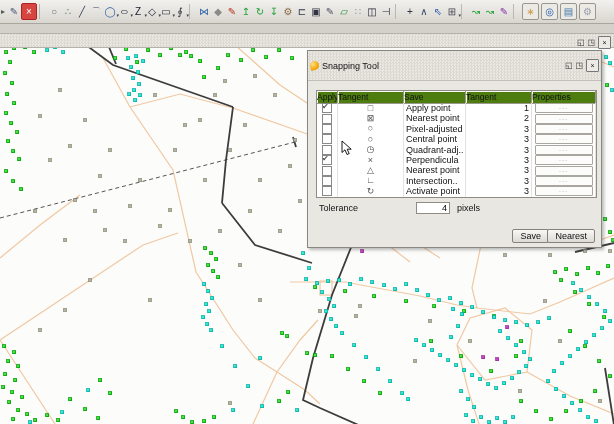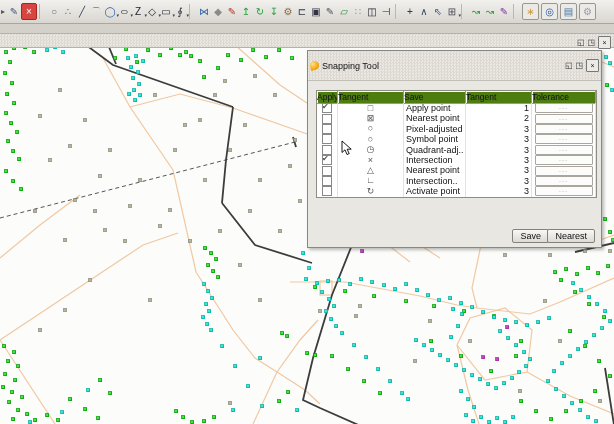--- a/index.html
+++ b/index.html
@@ -605,21 +605,21 @@
     </span>
   </div>
 
 
   <div id="snap-table">
       <div class="trow head">
         <div class="th">Apply</div>
         <div class="th">Tangent</div>
         <div class="th">Save</div>
         <div class="th">Tangent</div>
-        <div class="th">Tolerance</div>
+        <div class="th">Properties</div>
       </div>
       <div class="trow">
         <div class="td c">
           <span class="rowcb checked"></span>
         </div>
         <div class="td c">
           <span class="sym">□</span>
         </div>
         <div class="td l">Apply point</div>
         <div class="td r">1</div>
@@ -653,21 +653,21 @@
           <span class="propbtn">...</span>
         </div>
       </div>
       <div class="trow">
         <div class="td c">
           <span class="rowcb"></span>
         </div>
         <div class="td c">
           <span class="sym">○</span>
         </div>
-        <div class="td l">Symbol point</div>
+        <div class="td l">Central point</div>
         <div class="td r">3</div>
         <div class="td c">
           <span class="propbtn">...</span>
         </div>
       </div>
       <div class="trow">
         <div class="td c">
           <span class="rowcb"></span>
         </div>
         <div class="td c">
@@ -679,21 +679,21 @@
           <span class="propbtn">...</span>
         </div>
       </div>
       <div class="trow">
         <div class="td c">
           <span class="rowcb checked"></span>
         </div>
         <div class="td c">
           <span class="sym">×</span>
         </div>
-        <div class="td l">Intersection</div>
+        <div class="td l">Perpendicula</div>
         <div class="td r">3</div>
         <div class="td c">
           <span class="propbtn">...</span>
         </div>
       </div>
       <div class="trow">
         <div class="td c">
           <span class="rowcb"></span>
         </div>
         <div class="td c">
@@ -726,20 +726,25 @@
           <span class="sym">↻</span>
         </div>
         <div class="td l">Activate point</div>
         <div class="td r">3</div>
         <div class="td c">
           <span class="propbtn">...</span>
         </div>
       </div>
     </div>
 
+  <div id="tolerance-row">
+    <span>Tolerance</span>
+    <input id="tolerance-input" value="4" style="">
+    <span id="tolerance-unit">pixels</span>
+  </div>
 
   <button class="dlgbtn" id="save-btn">Save</button>
   <button class="dlgbtn" id="cancel-btn">Nearest</button>
 </div>
 
 <svg id="mouse-cursor" width="13" height="17" viewBox="0 0 13 17">
   <polygon points="1,1 1,12.5 4,9.8 6,14.5 8.2,13.6 6.2,9.2 10.2,9.2" fill="#ffffff" stroke="#000000" stroke-width="0.9"></polygon>
 </svg>
 
 </body></html>

